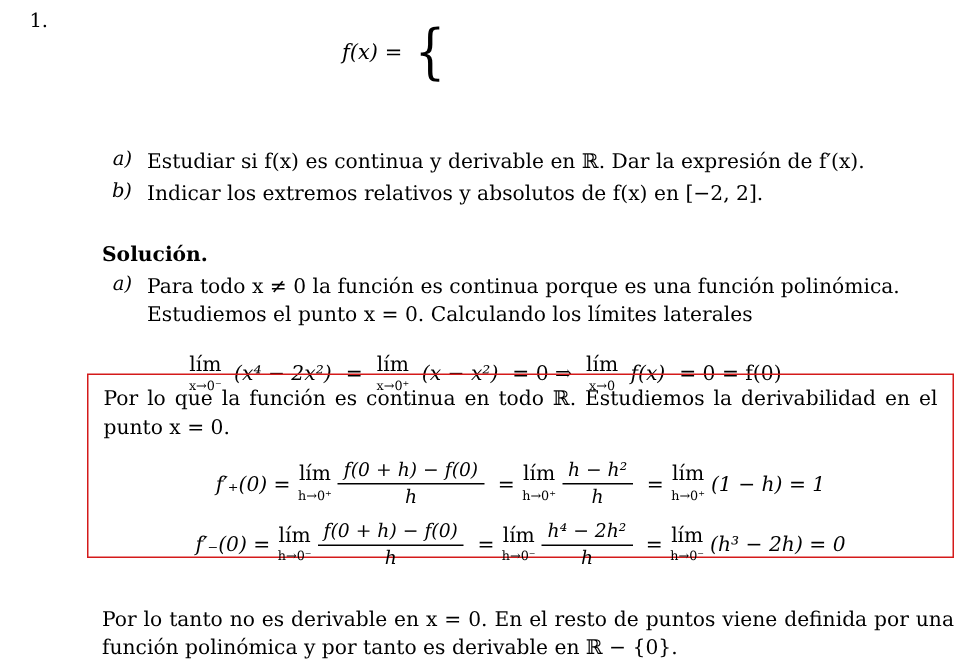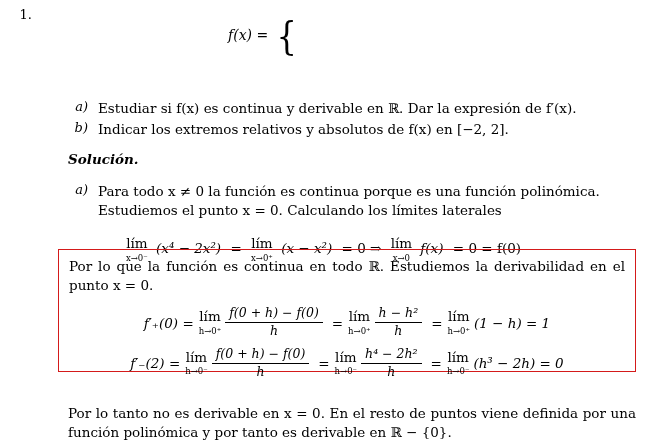--- a/index.html
+++ b/index.html
@@ -93,21 +93,21 @@
   <div class="sub a-item" style="position:absolute;left:40px;top:88px;width:600px;">
     <span class="lbl">a)</span>
     <div class="txt">Estudiar si f(x) es continua y derivable en ℝ. Dar la expresión de f′(x).</div>
   </div>
 
   <div class="sub b-item" style="position:absolute;left:40px;top:112px;width:600px;">
     <span class="lbl">b)</span>
     <div class="txt">Indicar los extremos relativos y absolutos de f(x) en [−2, 2].</div>
   </div>
 
-  <div class="solucion" style="position:absolute;left:38px;top:137px;font-style:italic;">Solución.</div>
+  <div class="solucion" style="position:absolute;left:38px;top:148px;">Solución.</div>
 
   <div class="sub" style="position:absolute;left:40px;top:180px;width:594px;">
     <span class="lbl">a)</span>
     <div class="txt">Para todo x ≠ 0 la función es continua porque es una función polinómica. Estudiemos el punto x = 0. Calculando los límites laterales</div>
   </div>
 
   <div class="disp-lim" style="position:absolute;left:0;top:228px;width:652px;">
     <span class="lim">
       <span class="op">lím</span>
       <span class="und">x→0⁻</span>
@@ -155,21 +155,21 @@
           </span>
           <span class="eq">=</span>
           <span class="lim">
             <span class="op">lím</span>
             <span class="und">h→0⁺</span>
           </span>
           <span class="mi" style="margin-left:4px;">(1 − h) = 1</span>
         </div>
 
         <div class="row" style="margin-top:6px;">
-          <span class="mi">f′₋(2) =</span>
+          <span class="mi">f′₋(0) =</span>
           <span class="lim" style="margin-left:5px;">
             <span class="op">lím</span>
             <span class="und">h→0⁻</span>
           </span>
           <span class="frac">
             <span class="n mi">f(0 + h) − f(0)</span>
             <span class="d mi">h</span>
           </span>
           <span class="eq">=</span>
           <span class="lim">

